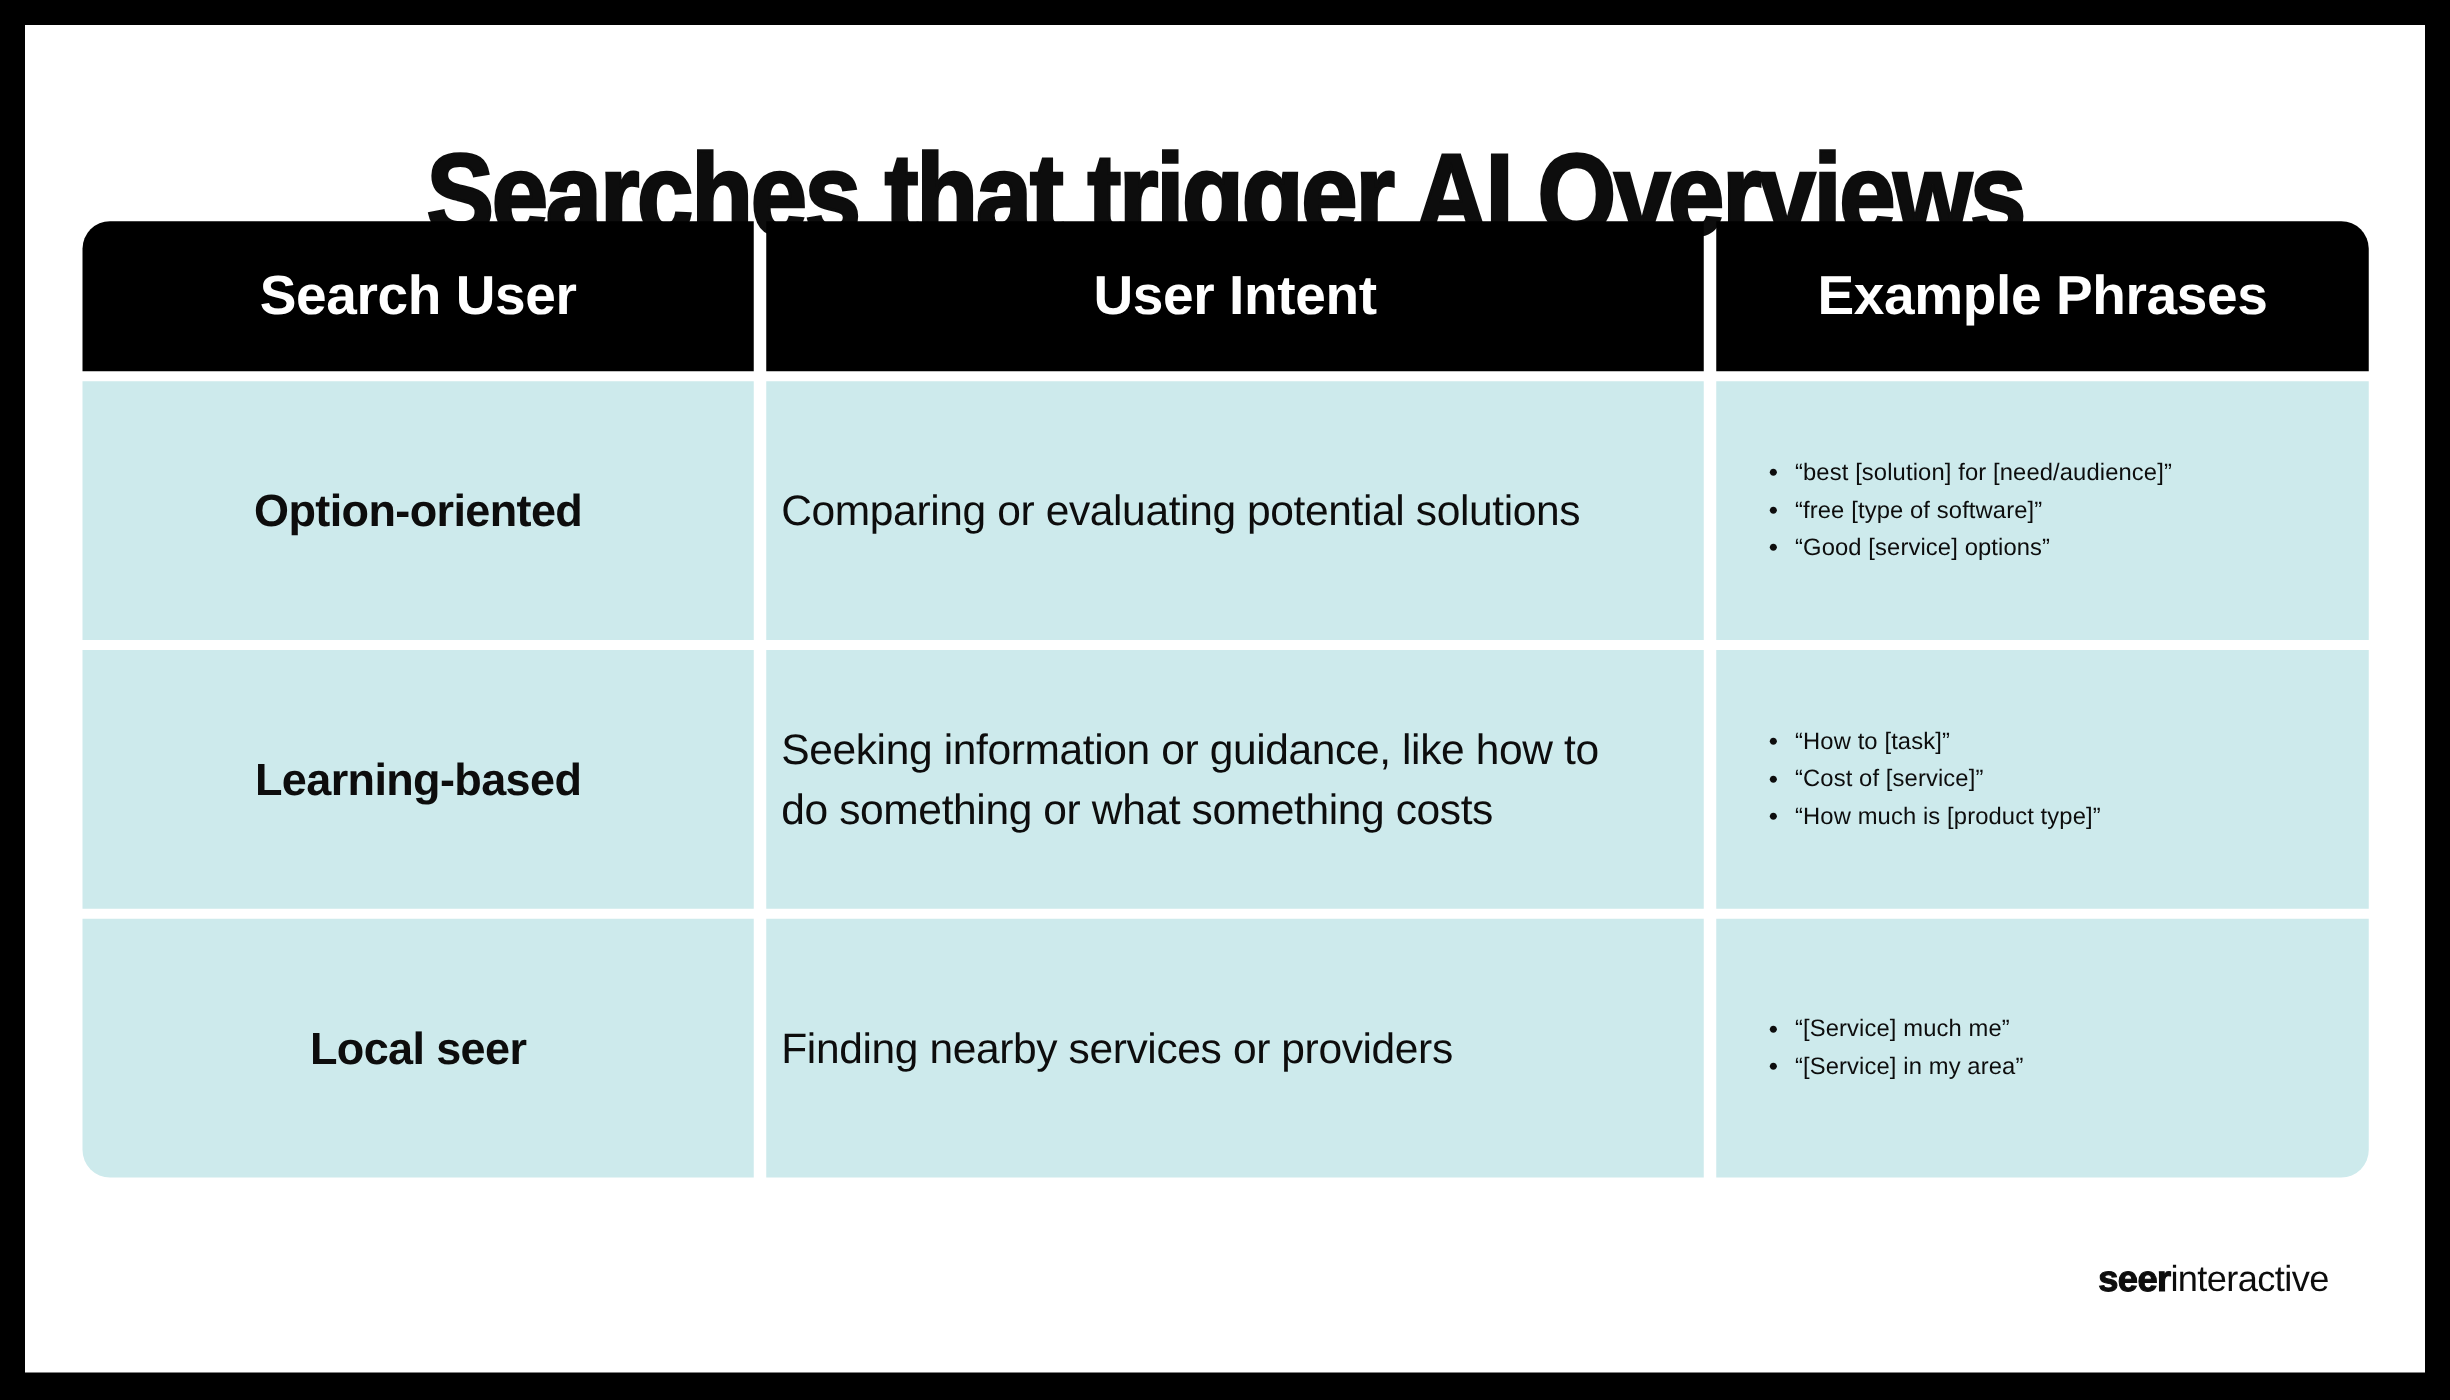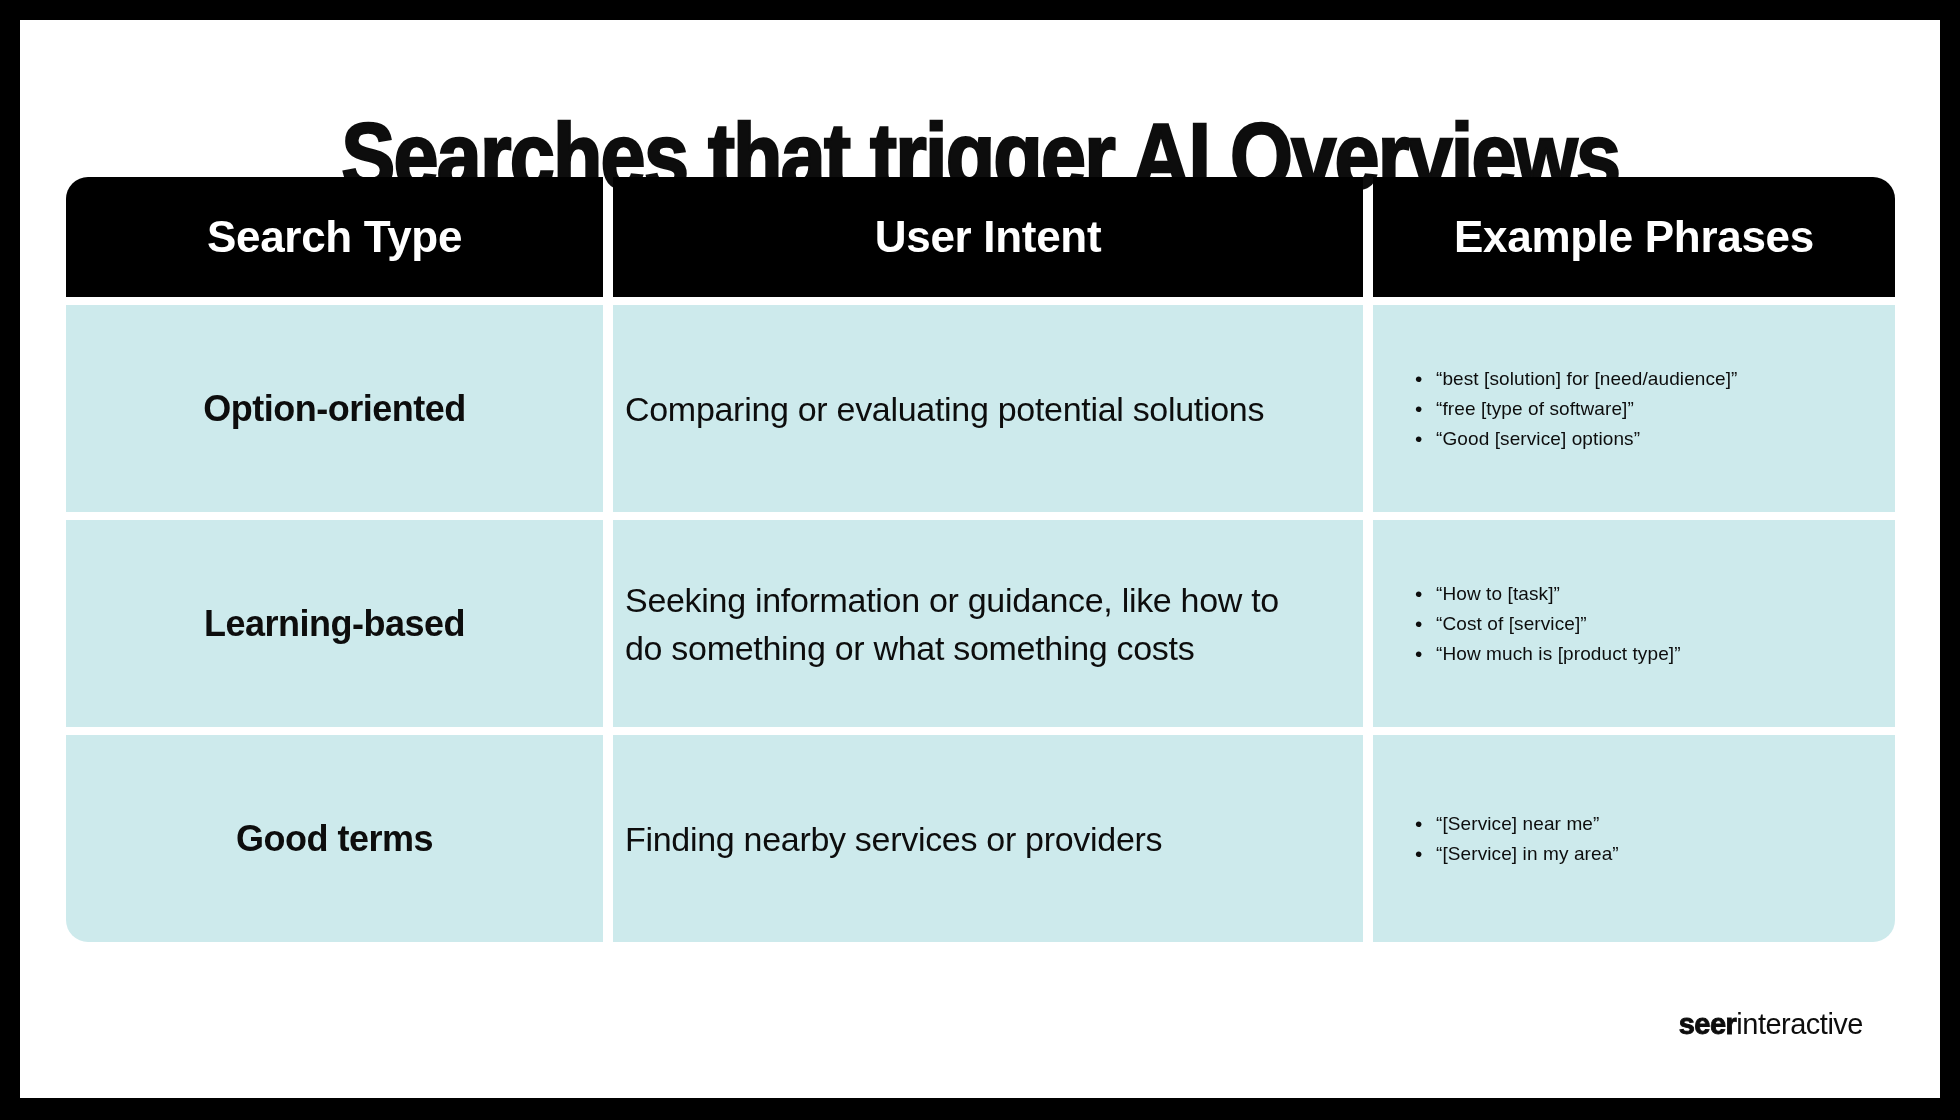--- a/index.html
+++ b/index.html
@@ -137,21 +137,21 @@
 </head>
 <body>
 
 <div class="page">
   <div class="canvas"></div>
 
   <h1 class="title"><span class="squeeze">Searches that trigger AI Overviews</span></h1>
 
   <div class="table">
 
-    <div class="cell hcell tl">Search Type</div>
+    <div class="cell hcell tl">Search User</div>
     <div class="cell hcell">User Intent</div>
     <div class="cell hcell tr">Example Phrases</div>
 
     <div class="cell teal type">Option-oriented</div>
     <div class="cell teal intent">Comparing or evaluating potential solutions</div>
     <div class="cell teal examples">
       <ul>
         <li>“best [solution] for [need/audience]”</li>
         <li>“free [type of software]”</li>
         <li>“Good [service] options”</li>
@@ -162,25 +162,25 @@
     <div class="cell teal intent">Seeking information or guidance, like how to
 do something or what something costs</div>
     <div class="cell teal examples">
       <ul>
         <li>“How to [task]”</li>
         <li>“Cost of [service]”</li>
         <li>“How much is [product type]”</li>
       </ul>
     </div>
 
-    <div class="cell teal type bl">Good terms</div>
+    <div class="cell teal type bl">Local seer</div>
     <div class="cell teal intent">Finding nearby services or providers</div>
     <div class="cell teal examples br">
       <ul>
-        <li>“[Service] near me”</li>
+        <li>“[Service] much me”</li>
         <li>“[Service] in my area”</li>
       </ul>
     </div>
   </div>
 
   <div class="logo">
     <span class="lb">seer</span><span class="lr">interactive</span>
   </div>
 </div>
 

